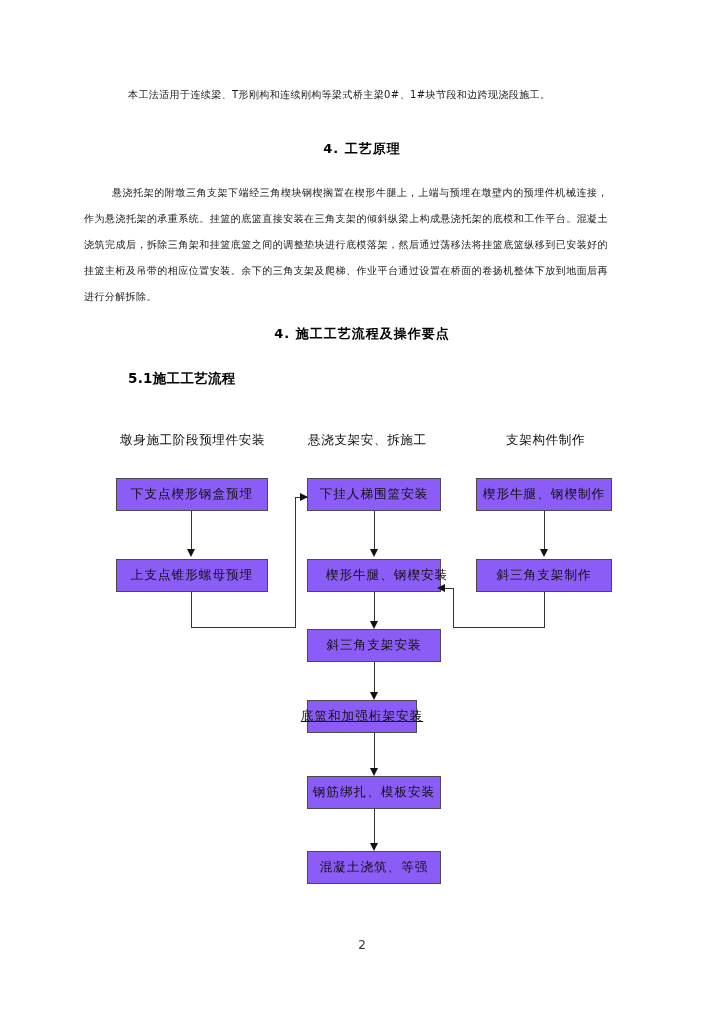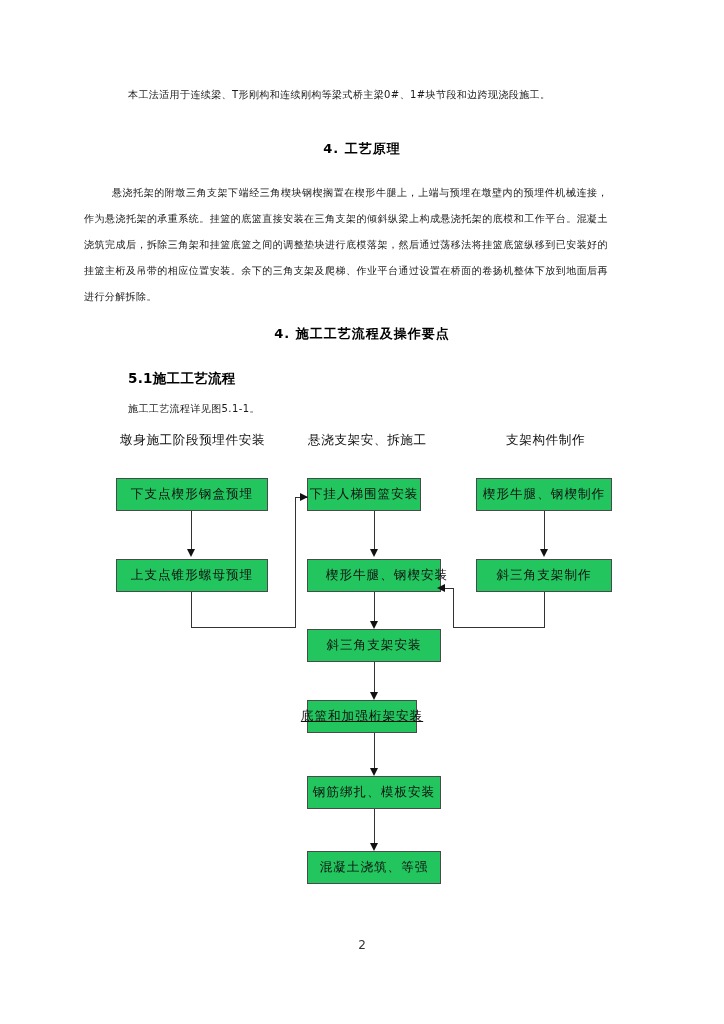--- a/index.html
+++ b/index.html
@@ -55,21 +55,21 @@
     position: absolute;
     font-size: 12.6px;
     letter-spacing: 0.6px;
     white-space: nowrap;
     color: #111;
   }
   .fbox {
     position: absolute;
     box-sizing: border-box;
     border: 1px solid #4a4a4a;
-    background: #22c55e;
+    background: #8b5cf6;
     display: flex;
     align-items: center;
     justify-content: center;
     font-size: 12.6px;
     letter-spacing: 1px;
     white-space: nowrap;
     color: #111;
   }
   
   .vline {
@@ -124,29 +124,28 @@
   <div class="para indent" style="left:100px; top:82px; width:524px;">本工法适用于连续梁、T形刚构和连续刚构等梁式桥主梁0#、1#块节段和边跨现浇段施工。</div>
 
   <div class="h-center h1" style="top:140px;">4. 工艺原理</div>
 
   <div class="para indent" style="left:84px; top:180px; width:524px;">悬浇托架的附墩三角支架下端经三角楔块钢楔搁置在楔形牛腿上，上端与预埋在墩壁内的预埋件机械连接，作为悬浇托架的承重系统。挂篮的底篮直接安装在三角支架的倾斜纵梁上构成悬浇托架的底模和工作平台。混凝土浇筑完成后，拆除三角架和挂篮底篮之间的调整垫块进行底模落架，然后通过荡移法将挂篮底篮纵移到已安装好的挂篮主桁及吊带的相应位置安装。余下的三角支架及爬梯、作业平台通过设置在桥面的卷扬机整体下放到地面后再进行分解拆除。</div>
 
   <div class="h-center h1" style="top:325px;">4. 施工工艺流程及操作要点</div>
 
   <div class="h2-left" style="left:128px; top:370px;">5.1施工工艺流程</div>
 
-  <div class="para indent" style="left:100px; top:396px; width:524px;">施工工艺流程详见图5.1-1。</div>
 
   <div class="col-head" style="left:120px; top:432px;">墩身施工阶段预埋件安装</div>
   <div class="col-head" style="left:308px; top:432px;">悬浇支架安、拆施工</div>
   <div class="col-head" style="left:506px; top:432px;">支架构件制作</div>
 
   <div class="fbox" style="left:116px; top:478px; width:152px; height:33px;">下支点楔形钢盒预埋</div>
 
-  <div class="fbox" style="left:307px; top:478px; width:114px; height:33px;">下挂人梯围篮安装</div>
+  <div class="fbox" style="left:307px; top:478px; width:134px; height:33px;">下挂人梯围篮安装</div>
 
   <div class="fbox" style="left:476px; top:478px; width:136px; height:33px;">楔形牛腿、钢楔制作</div>
 
   <div class="fbox" style="left:116px; top:559px; width:152px; height:33px;">上支点锥形螺母预埋</div>
 
   <div class="fbox" style="left:307px; top:559px; width:134px; height:33px;padding-left:26px;">楔形牛腿、钢楔安装</div>
 
   <div class="fbox" style="left:307px; top:629px; width:134px; height:33px;">斜三角支架安装</div>
 
   <div class="fbox" style="left:476px; top:559px; width:136px; height:33px;">斜三角支架制作</div>

